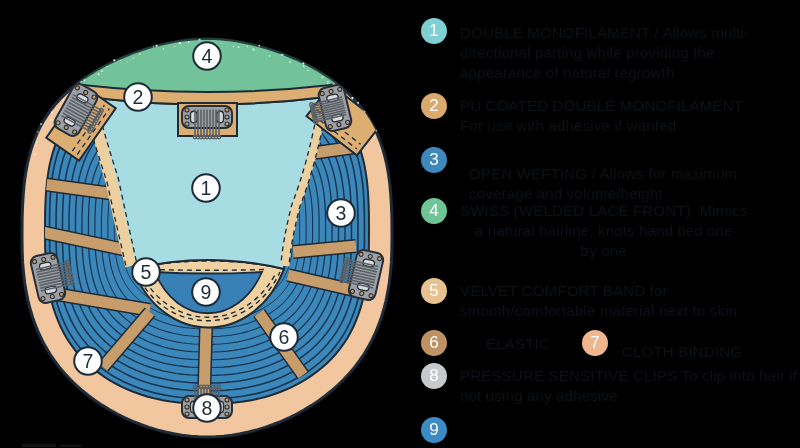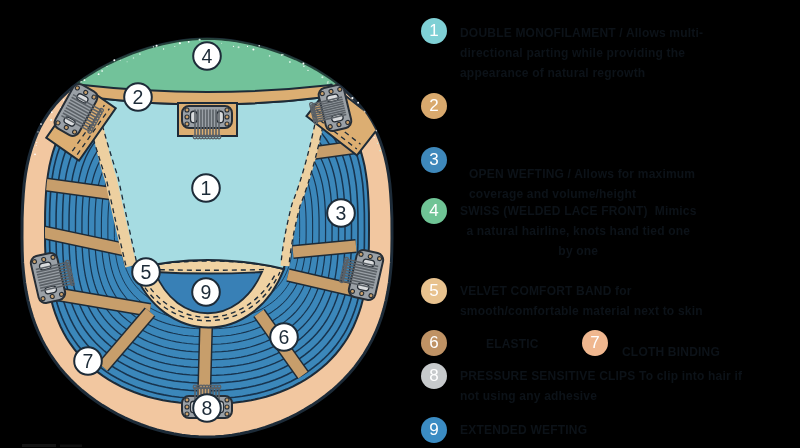--- a/index.html
+++ b/index.html
@@ -2,21 +2,21 @@
 <html><head>
 <meta charset="utf-8">
 <style>
   html,body{margin:0;padding:0;background:#000;}
   #stage{position:relative;width:800px;height:448px;background:#000;overflow:hidden;
          -webkit-font-smoothing:antialiased;
          font-family:"Liberation Sans",sans-serif;}
   .lc,.lt{opacity:0.999;}
   .lc{position:absolute;width:26px;height:26px;border-radius:50%;
       color:#fff;font-size:17px;line-height:26px;text-align:center;font-weight:400;}
-  .lt{position:absolute;white-space:nowrap;color:#0c1218;font-weight:bold;font-size:12px;
+  .lt{position:absolute;white-space:nowrap;color:#0c1218;font-weight:normal;font-size:15px;
       line-height:20px;letter-spacing:0.2px;}
 </style>
 </head>
 <body>
 <div id="stage">
 <svg id="diag" width="420" height="448" viewBox="0 0 420 448" style="position:absolute;left:0;top:0;opacity:0.999">
       <path d="M207.0,39.0L215.3,39.2L223.7,39.8L232.1,40.8L240.6,42.2L249.2,43.9L257.8,46.0L266.3,48.4L274.8,51.2L283.2,54.2L291.4,57.6L299.4,61.2L307.2,65.0L314.8,69.1L322.0,73.4L328.9,77.9L335.4,82.6L341.6,87.5L347.4,92.6L352.9,97.9L357.9,103.4L362.6,109.2L366.8,115.1L370.7,121.3L374.3,127.8L377.5,134.6L380.3,141.7L382.8,149.1L385.0,156.9L386.9,165.2L388.5,174.1L389.8,183.6L390.7,193.8L391.4,205.2L391.9,218.4L392.0,238.0L391.8,251.4L391.4,262.4L390.5,272.6L389.4,282.2L387.9,291.4L386.1,300.3L384.0,308.8L381.5,317.0L378.7,324.9L375.6,332.5L372.1,339.9L368.2,347.1L364.1,354.0L359.5,360.7L354.7,367.1L349.5,373.3L343.9,379.3L338.0,385.0L331.9,390.5L325.4,395.7L318.6,400.7L311.6,405.4L304.3,409.8L296.8,414.0L289.1,417.8L281.3,421.3L273.3,424.5L265.1,427.4L256.9,429.9L248.6,432.0L240.3,433.8L232.0,435.2L223.6,436.2L215.3,436.8L207.0,437.0L198.7,436.8L190.4,436.2L182.0,435.2L173.7,433.8L165.4,432.0L157.1,429.9L148.9,427.4L140.7,424.5L132.7,421.3L124.9,417.8L117.2,414.0L109.7,409.8L102.4,405.4L95.4,400.7L88.6,395.7L82.1,390.5L76.0,385.0L70.1,379.3L64.5,373.3L59.3,367.1L54.5,360.7L49.9,354.0L45.8,347.1L41.9,339.9L38.4,332.5L35.3,324.9L32.5,317.0L30.0,308.8L27.9,300.3L26.1,291.4L24.6,282.2L23.5,272.6L22.6,262.4L22.2,251.4L22.0,238.0L22.1,218.4L22.6,205.2L23.3,193.8L24.2,183.6L25.5,174.1L27.1,165.2L29.0,156.9L31.2,149.1L33.7,141.7L36.5,134.6L39.7,127.8L43.3,121.3L47.2,115.1L51.4,109.2L56.1,103.4L61.1,97.9L66.6,92.6L72.4,87.5L78.6,82.6L85.1,77.9L92.0,73.4L99.2,69.1L106.8,65.0L114.6,61.2L122.6,57.6L130.8,54.2L139.2,51.2L147.7,48.4L156.2,46.0L164.8,43.9L173.4,42.2L181.9,40.8L190.3,39.8L198.7,39.2L207.0,39.0Z" fill="#f2c7a0" stroke="#1d2b38" stroke-width="3"></path>
       <defs>
         <path id="ipath" d="M207.0,56.0L214.3,56.2L221.6,56.7L229.0,57.6L236.5,58.8L244.0,60.3L251.5,62.1L259.0,64.2L266.4,66.6L273.8,69.3L281.0,72.2L288.1,75.4L294.9,78.7L301.5,82.2L307.8,86.0L313.9,89.9L319.6,94.0L325.0,98.2L330.1,102.7L334.9,107.3L339.3,112.1L343.3,117.1L347.1,122.3L350.5,127.7L353.6,133.3L356.4,139.2L358.8,145.4L361.0,151.8L362.9,158.7L364.6,165.9L365.9,173.7L367.1,182.0L367.9,191.0L368.5,201.0L368.9,212.6L369.0,230.0L368.9,246.0L368.5,257.2L367.9,267.0L367.0,276.0L365.8,284.4L364.5,292.3L362.8,299.8L360.9,306.9L358.7,313.7L356.2,320.2L353.5,326.5L350.5,332.5L347.3,338.2L343.7,343.7L339.9,348.9L335.8,354.0L331.4,358.8L326.7,363.4L321.8,367.8L316.6,371.9L311.1,375.9L305.4,379.6L299.4,383.0L293.2,386.3L286.8,389.3L280.1,392.0L273.2,394.5L266.1,396.7L258.8,398.6L251.2,400.2L243.4,401.6L235.4,402.6L226.9,403.4L217.9,403.8L207.0,404.0L196.1,403.8L187.1,403.4L178.6,402.6L170.6,401.6L162.8,400.2L155.2,398.6L147.9,396.7L140.8,394.5L133.9,392.0L127.2,389.3L120.8,386.3L114.6,383.0L108.6,379.6L102.9,375.9L97.4,371.9L92.2,367.8L87.3,363.4L82.6,358.8L78.2,354.0L74.1,348.9L70.3,343.7L66.7,338.2L63.5,332.5L60.5,326.5L57.8,320.2L55.3,313.7L53.1,306.9L51.2,299.8L49.5,292.3L48.2,284.4L47.0,276.0L46.1,267.0L45.5,257.2L45.1,246.0L45.0,230.0L45.1,212.6L45.5,201.0L46.1,191.0L46.9,182.0L48.1,173.7L49.4,165.9L51.1,158.7L53.0,151.8L55.2,145.4L57.6,139.2L60.4,133.3L63.5,127.7L66.9,122.3L70.7,117.1L74.7,112.1L79.1,107.3L83.9,102.7L89.0,98.2L94.4,94.0L100.1,89.9L106.2,86.0L112.5,82.2L119.1,78.7L125.9,75.4L133.0,72.2L140.2,69.3L147.6,66.6L155.0,64.2L162.5,62.1L170.0,60.3L177.5,58.8L185.0,57.6L192.4,56.7L199.7,56.2L207.0,56.0Z"></path>
         <clipPath id="innerc">
@@ -361,20 +361,20 @@
 <div class="lc" style="left:421px;top:18px;background:#7fd0d5;">1</div>
     <div class="lc" style="left:421px;top:93px;background:#d9a96d;">2</div>
     <div class="lc" style="left:421px;top:147px;background:#3e88bb;">3</div>
     <div class="lc" style="left:421px;top:198px;background:#6fc495;">4</div>
     <div class="lc" style="left:421px;top:278px;background:#e8c28e;">5</div>
     <div class="lc" style="left:421px;top:330px;background:#bf9264;">6</div>
     <div class="lc" style="left:582px;top:330px;background:#f0b78f;">7</div>
     <div class="lc" style="left:421px;top:363px;background:#c7cacc;">8</div>
     <div class="lc" style="left:421px;top:417px;background:#3b8cc3;">9</div>
 <div class="lt" style="left:460px;top:23px;">DOUBLE MONOFILAMENT / Allows multi-<br>directional parting while providing the<br>appearance of natural regrowth</div>
+    <div class="lt" style="left:460px;top:96px;">PU COATED DOUBLE MONOFILAMENT<br>For use with adhesive if wanted</div>
     <div class="lt" style="left:460px;top:164px;margin-left:9px;">OPEN WEFTING / Allows for maximum<br>coverage and volume/height</div>
     <div class="lt" style="left:460px;top:201px;text-align:center;">SWISS (WELDED LACE FRONT)&nbsp; Mimics<br>a natural hairline, knots hand tied one<br>by one</div>
     <div class="lt" style="left:460px;top:281px;">VELVET COMFORT BAND for<br>smooth/comfortable material next to skin</div>
     <div class="lt" style="left:486px;top:334px;">ELASTIC</div>
     <div class="lt" style="left:622px;top:334px;margin-top:8px;">CLOTH BINDING</div>
     <div class="lt" style="left:460px;top:366px;">PRESSURE SENSITIVE CLIPS To clip into hair if<br>not using any adhesive</div>
-    <div class="lt" style="left:460px;top:420px;">EXTENDED WEFTING</div>
 </div>
 
 </body></html>

